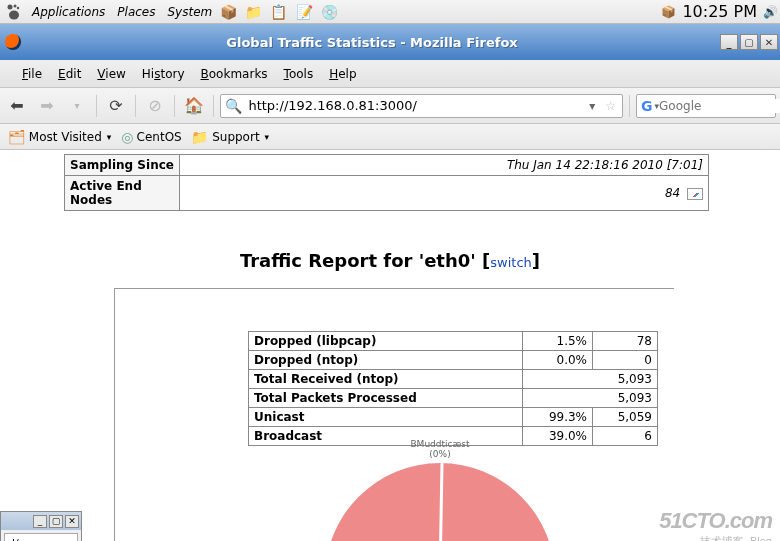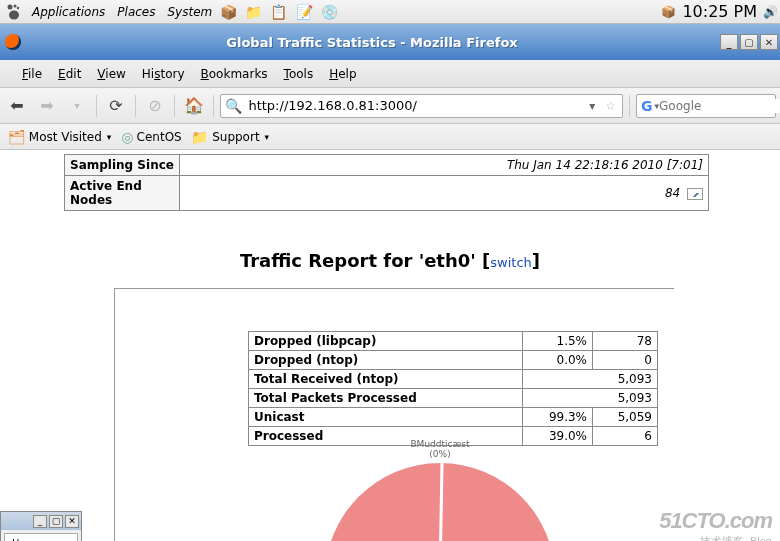--- a/index.html
+++ b/index.html
@@ -226,21 +226,21 @@
         <tr>
           <td class="lbl">Total Packets Processed</td>
           <td class="cnt" colspan="2">5,093</td>
         </tr>
         <tr>
           <td class="lbl">Unicast</td>
           <td class="pct">99.3%</td>
           <td class="cnt">5,059</td>
         </tr>
         <tr>
-          <td class="lbl">Processed</td>
+          <td class="lbl">Broadcast</td>
           <td class="pct">39.0%</td>
           <td class="cnt">6</td>
         </tr>
       </tbody>
   </table>
 
   <div class="pie-wrap">
     <div class="pie-labels">
       <div>BMuddticæst</div>
       <div>(0%)</div>

